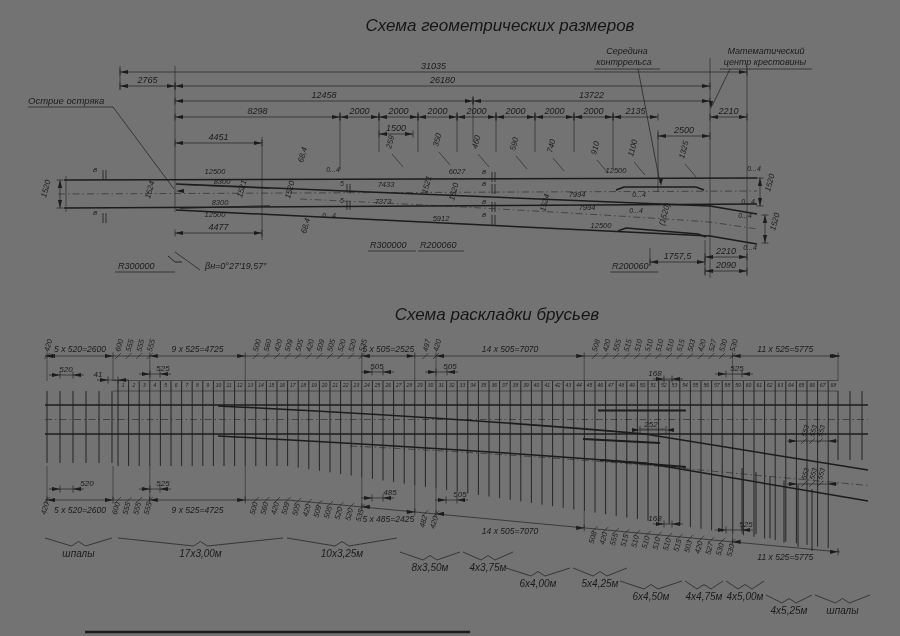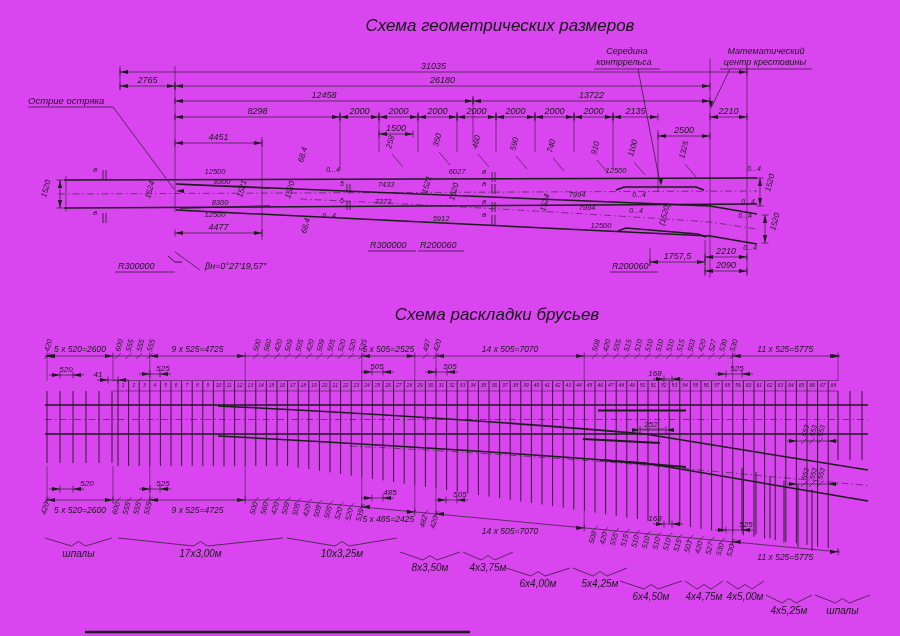--- a/index.html
+++ b/index.html
@@ -1,16 +1,16 @@
 <!DOCTYPE html>
 <html><head>
 <meta charset="utf-8">
 <style>
   html,body{margin:0;padding:0;background:#ffffff;}
-  .page{position:relative;width:900px;height:636px;background:#d946ef;overflow:hidden;
+  .page{position:relative;width:900px;height:636px;background:#737373;overflow:hidden;
         font-family:"Liberation Sans",sans-serif;}
   svg{position:absolute;left:0;top:0;}
   .title{font:italic 17px "Liberation Sans",sans-serif;fill:#161616;text-anchor:middle;}
   text{fill:#1b1b1b;}
 </style>
 </head>
 <body>
 
 <div class="page">
   <svg id="d" width="900" height="636" viewBox="0 0 900 636">

